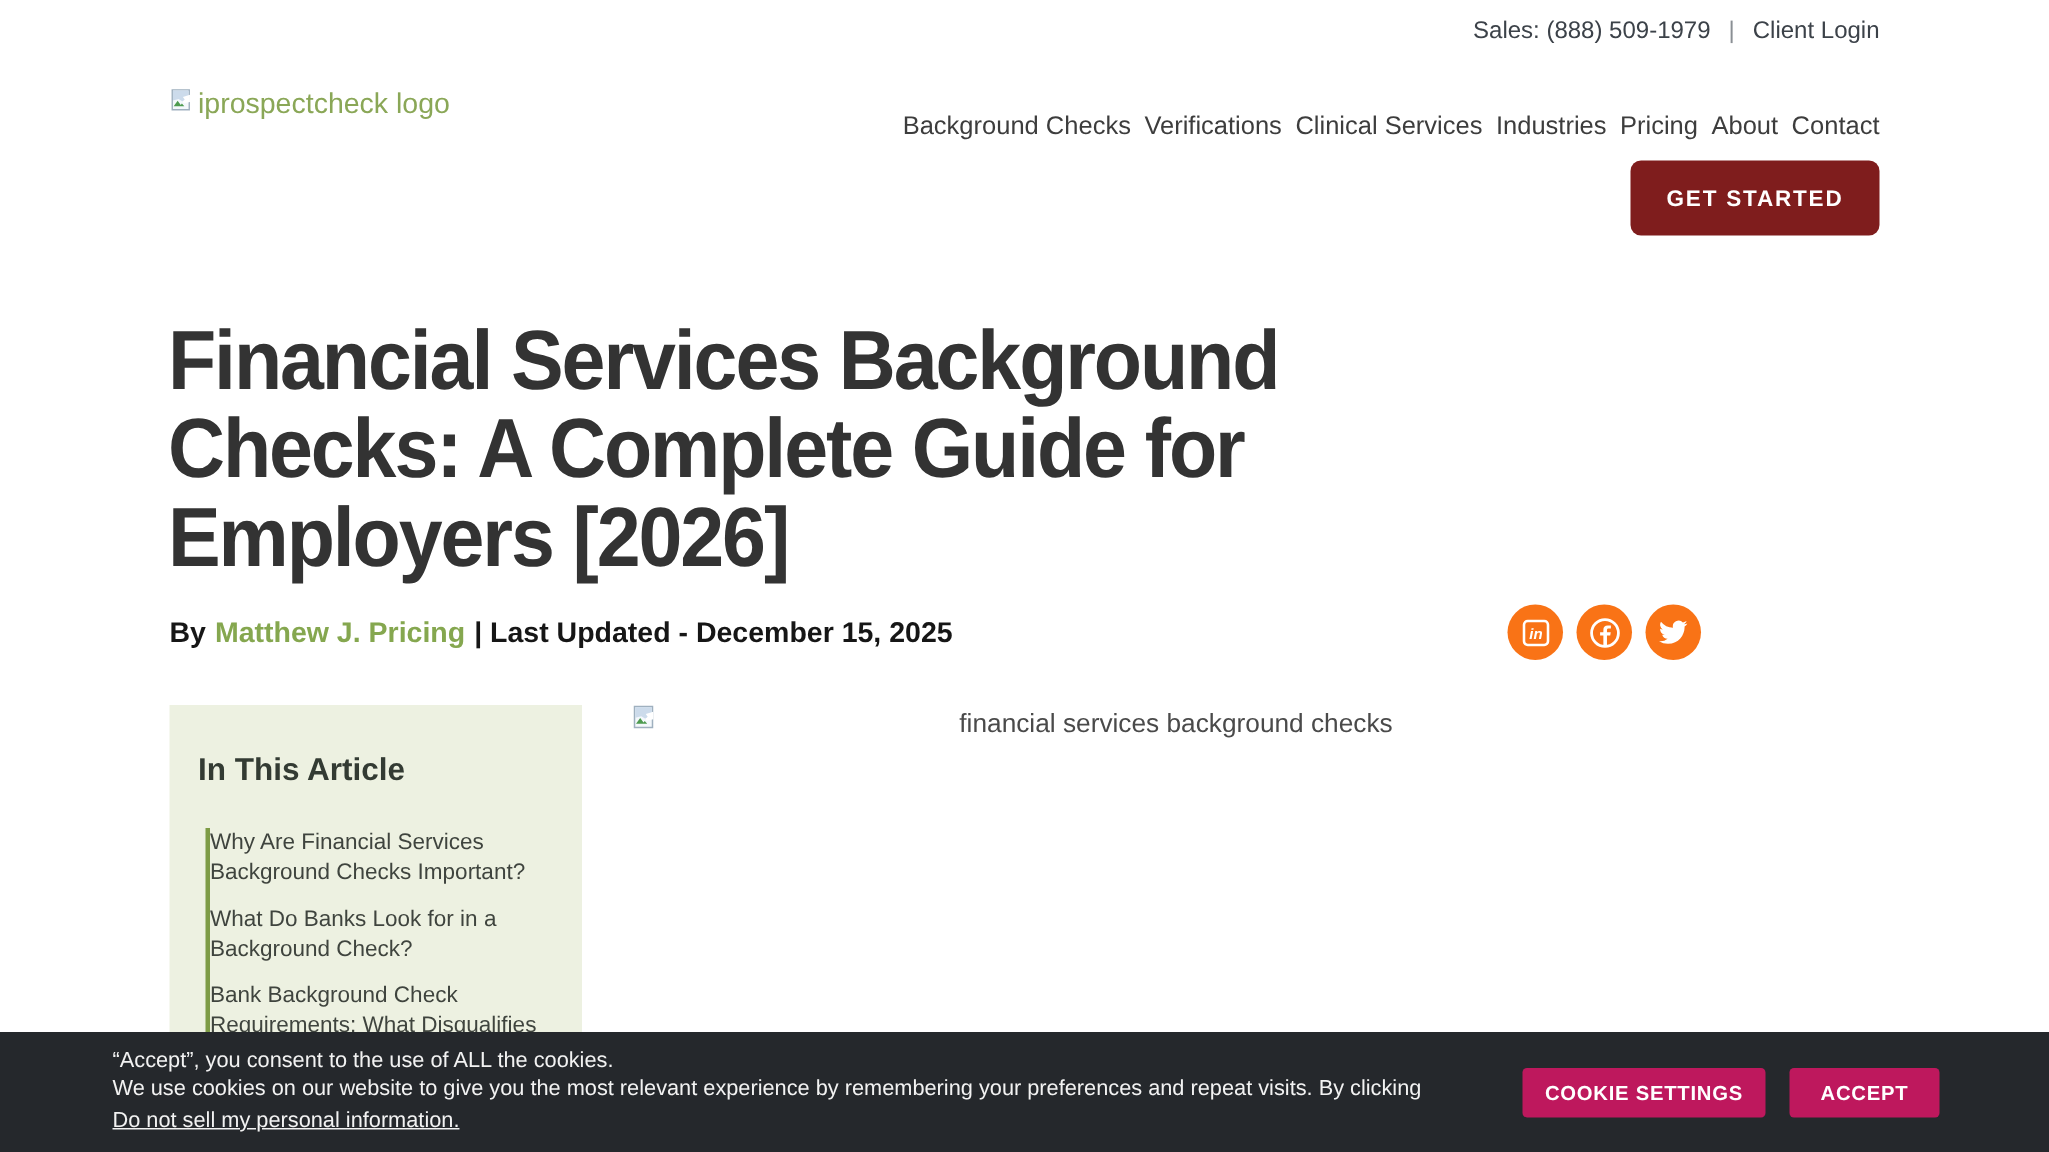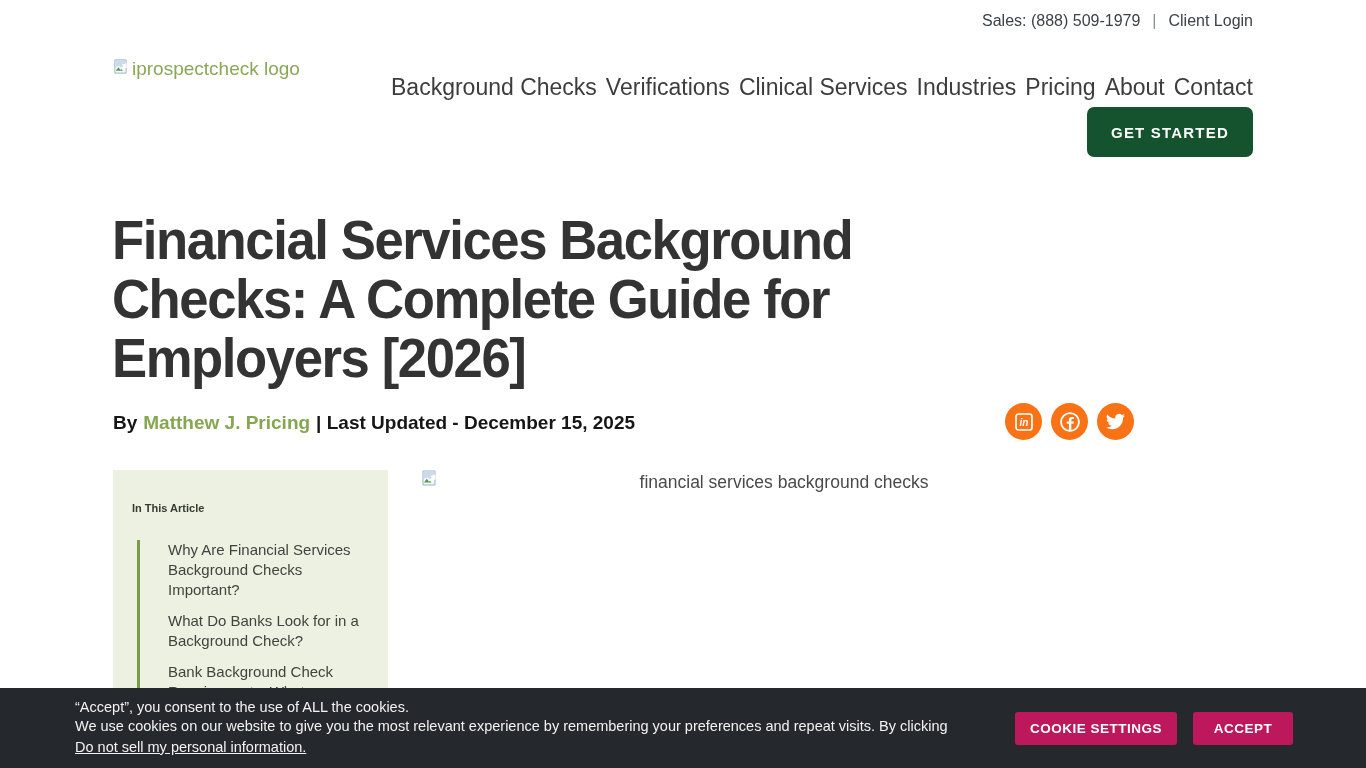--- a/index.html
+++ b/index.html
@@ -12,26 +12,26 @@
             gap:12px; font-size:16px; color:#3c4249; }
   .topbar .sep { color:#8a8f94; }
   .topbar a { color:#3c4249; text-decoration:none; cursor:pointer; }
 
   
   .logo { position:absolute; left:112px; top:58px; display:flex; align-items:center;
           gap:3px; color:#8aa757; font-size:19px; cursor:pointer; }
 
   
   .nav { position:absolute; top:74px; right:113px; display:flex; gap:9px;
-         font-size:23px; color:#3d3d3d; }
+         font-size:17px; color:#3d3d3d; }
   .nav a { color:#3d3d3d; text-decoration:none; cursor:pointer; white-space:nowrap; }
 
   
   .cta { position:absolute; top:107px; right:113px; width:166px; height:50px;
-         background:#14532d; border:none; border-radius:7px; color:#fff; font-weight:700;
+         background:#7f1d1d; border:none; border-radius:7px; color:#fff; font-weight:700;
          font-size:15px; letter-spacing:1.2px; display:flex; align-items:center;
          justify-content:center; cursor:pointer; font-family:inherit; }
 
   
   .title { position:absolute; left:112px; top:210px; font-size:56px; font-weight:700;
            line-height:59px; color:#333; letter-spacing:-1.5px;
            transform:scaleX(0.94); transform-origin:left top; white-space:nowrap; }
 
   
   .byline { position:absolute; left:113px; top:412px; font-size:19px; font-weight:700;
@@ -39,22 +39,22 @@
   .byline .author { color:#85a74f; text-decoration:none; cursor:pointer; }
 
   
   .social { position:absolute; left:1005px; top:403px; display:flex; gap:9px; }
   .social .circle { width:37px; height:37px; border-radius:50%; background:#f97316;
                     display:flex; align-items:center; justify-content:center; cursor:pointer;font-style:italic; }
 
   
   .toc { position:absolute; left:113px; top:470px; width:275px; height:398px;
          background:#edf1e1; }
-  .toc-heading { margin:32px 0 0 19px; font-size:11px; font-weight:700; color:#333b33; }
-  .toc-list { margin:26px 18px 0 24px; border-left:3px solid #7d9b45; padding-left:28px; }
+  .toc-heading { margin:32px 0 0 19px; font-size:21px; font-weight:700; color:#333b33; }
+  .toc-list { margin:26px 18px 0 24px; border-left:3px solid #7d9b45; padding-left:0; }
   .toc-item { font-size:15px; line-height:20px; color:#3f443e; margin-bottom:11px;
               cursor:pointer; }
 
   
   .hero { position:absolute; left:420px; top:468px; width:728px; height:200px; }
   .hero .broken { position:absolute; left:0; top:1px; }
   .hero .alt { position:absolute; left:0; right:0; top:4px; text-align:center;
                font-size:17.5px; color:#4a4a4a; }
 
   

